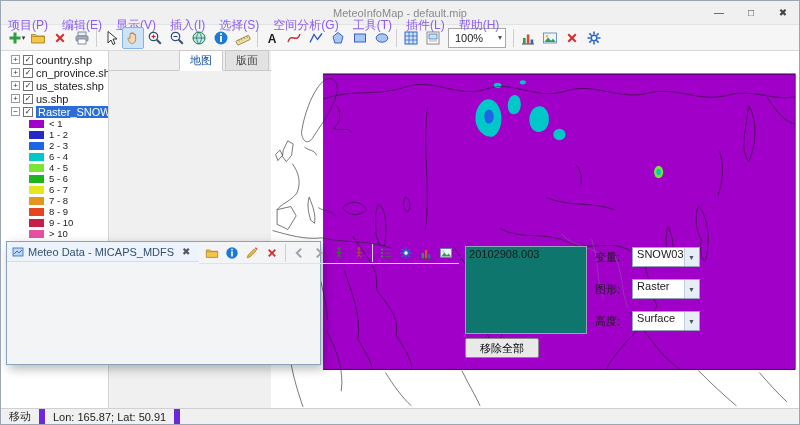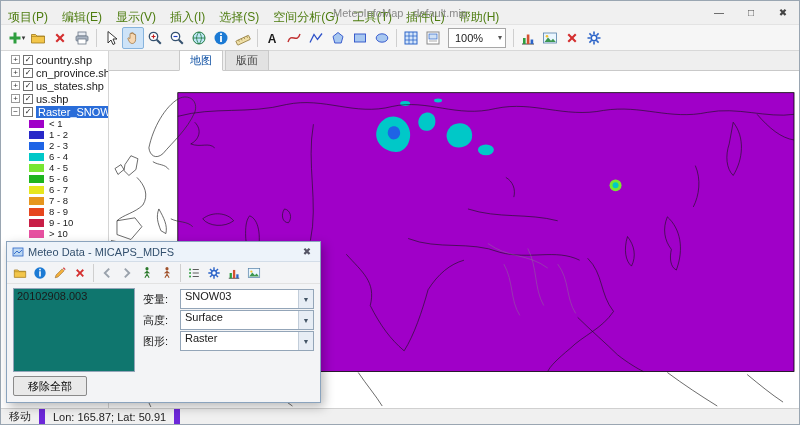--- a/index.html
+++ b/index.html
@@ -2,21 +2,21 @@
 <html><head>
 <meta charset="utf-8">
 <style>
   *{margin:0;padding:0;box-sizing:border-box}
   html,body{width:800px;height:425px;overflow:hidden}
   body{font-family:"Liberation Sans","DejaVu Sans",sans-serif;font-size:12px;background:#fff;color:#1a1a1a}
   .window{position:relative;width:800px;height:425px;border:1px solid #9aa6b2;display:flex;flex-direction:column;background:#f0f0f0}
 
   
   .titlebar{height:24px;background:#f0f0f0;display:flex;align-items:center;position:relative;border-bottom:1px solid #e3e3e3;flex:0 0 auto}
-  .menu-item{padding:4px 7px;height:24px;line-height:24px;font-size:12px;color:#4d7c0f;cursor:default}
+  .menu-item{padding:12px 7px;height:24px;line-height:24px;font-size:12px;color:#8b5cf6;cursor:default}
   .win-title{position:absolute;left:0;right:0;text-align:center;color:#8a8a8a;font-size:11px;pointer-events:none}
   .win-controls{margin-left:auto;display:flex;height:24px;z-index:2}
   .win-btn{width:32px;height:24px;display:flex;align-items:center;justify-content:center;font-size:10px;color:#444}
 
   
   .toolbar{height:26px;background:#f6f6f6;border-bottom:1px solid #d8d8d8;display:flex;align-items:center;padding:0 4px;flex:0 0 auto}
   .tb-group{display:flex;align-items:center}
   .tb-btn{width:22px;height:22px;display:inline-flex;align-items:center;justify-content:center;border:1px solid transparent;border-radius:2px;position:relative}
   .tb-btn svg{width:16px;height:16px}
   .tb-btn.active{background:#cde3f8;border-color:#86b3dd}
@@ -32,45 +32,45 @@
   .tree-root svg{width:12px;height:12px}
   .tree-row{display:flex;align-items:center;gap:3px;height:13px;padding-left:8px;white-space:nowrap}
   .expander{width:9px;height:9px;border:1px solid #9a9a9a;background:#fff;font-size:8px;line-height:7px;text-align:center;color:#333;flex:0 0 auto}
   .checkbox{width:10px;height:10px;border:1px solid #6f6f6f;background:#fff;font-size:8px;line-height:8px;text-align:center;color:#222;flex:0 0 auto}
   .layer-name{overflow:hidden;text-overflow:clip}
   .tree-row.selected .layer-name{background:#2a6dd9;color:#fff;padding:0 2px}
   .legend-row{display:flex;align-items:center;gap:5px;height:10px;padding-left:26px;margin:1px 0}
   .swatch{width:15px;height:8px;flex:0 0 auto}
   .legend-label{font-size:9.5px;line-height:10px}
 
-  .map-side{flex:1;display:flex;flex-direction:column;min-width:0}
+  .map-side{flex:1;display:flex;flex-direction:row;min-width:0}
   .tabs-row{height:20px;background:#efefef;border-bottom:1px solid #c9c9c9;display:flex;align-items:flex-end;padding-left:70px;flex:0 0 auto}
   .tab{padding:2px 10px 2px;font-size:11px;border:1px solid #c9c9c9;border-bottom:none;background:#e2e2e2;color:#444;margin-right:2px}
   .tab.active{background:#fff;color:#0b4ea2;position:relative;top:1px;border-bottom:1px solid #fff}
   .map-canvas{flex:1;position:relative;background:#fff;min-height:0}
   .map-svg{position:absolute;inset:0;width:100%;height:100%}
 
   
   .statusbar{height:16px;background:#f0f0f0;border-top:1px solid #d0d0d0;display:flex;align-items:center;font-size:11px;color:#222;flex:0 0 auto}
   .status-cell{padding:0 8px;border-right:6px solid #6d28d9;height:100%;display:flex;align-items:center;white-space:nowrap}
 
   
-  .dialog{position:absolute;left:5px;top:240px;width:315px;height:162px;background:#f3f4f6;border:1px solid #8aa3bd;box-shadow:3px 4px 10px rgba(0,0,0,.28);z-index:40;display:flex;flex-direction:column}
+  .dialog{position:absolute;left:5px;top:240px;width:315px;height:124px;background:#f3f4f6;border:1px solid #8aa3bd;box-shadow:3px 4px 10px rgba(0,0,0,.28);z-index:40;display:flex;flex-direction:row}
   .dlg-title{height:20px;background:#edf3fa;border-bottom:1px solid #d3dde8;display:flex;align-items:center;gap:4px;padding:0 5px;font-size:11px;color:#33506e;flex:0 0 auto}
   .dlg-title svg{width:12px;height:12px}
   .dlg-close{margin-left:auto;width:16px;text-align:center;color:#556;font-size:10px}
   .dlg-toolbar{height:22px;display:flex;align-items:center;padding:0 3px;border-bottom:1px solid #e2e2e2;flex:0 0 auto}
   .dlg-toolbar .tb-btn{width:20px;height:20px}
   .dlg-toolbar .tb-btn svg{width:14px;height:14px}
   .dlg-body{flex:1;display:flex;gap:8px;padding:4px 6px 6px;min-height:0}
   .dlg-left{width:122px;display:flex;flex-direction:column;flex:0 0 auto}
   .file-list{flex:1;background:#0f766e;border:1px solid #93a5b8;font-size:11px;overflow:hidden}
   .file-item{padding:1px 3px;white-space:nowrap}
   .remove-all-btn{margin-top:4px;width:74px;height:20px;background:#e9e9e9;border:1px solid #8a8a8a;border-radius:2px;font-size:11px;font-family:inherit}
-  .dlg-right{flex:1;display:flex;flex-direction:column;gap:1px;padding-top:1px;min-width:0}
+  .dlg-right{flex:1;display:flex;flex-direction:column;gap:12px;padding-top:1px;min-width:0}
   .fld-row{display:flex;align-items:center;gap:5px}
   .fld-label{width:32px;font-size:11px;flex:0 0 auto;white-space:nowrap}
   .combo{flex:1;height:20px;background:#fff;border:1px solid #93a5b8;display:flex;align-items:flex-start;justify-content:space-between;font-size:11px;padding-left:4px;overflow:hidden;white-space:nowrap}
   .combo-btn{width:15px;height:100%;background:#e7edf5;border-left:1px solid #c2cdd9;display:flex;align-items:center;justify-content:center;font-size:7px;color:#456;flex:0 0 auto}
 </style>
 </head>
 <body>
 
 <div class="window">
 
@@ -494,30 +494,30 @@
       </div>
       <div class="dlg-right" id="field-rows">
           <div class="fld-row">
             <span class="fld-label">变量:</span>
             <span class="combo">
               <span>SNOW03</span>
               <span class="combo-btn">▼</span>
             </span>
           </div>
           <div class="fld-row">
+            <span class="fld-label">图形:</span>
+            <span class="combo">
+              <span>Raster</span>
+              <span class="combo-btn">▼</span>
+            </span>
+          </div>
+          <div class="fld-row">
             <span class="fld-label">高度:</span>
             <span class="combo">
               <span>Surface</span>
               <span class="combo-btn">▼</span>
             </span>
           </div>
-          <div class="fld-row">
-            <span class="fld-label">图形:</span>
-            <span class="combo">
-              <span>Raster</span>
-              <span class="combo-btn">▼</span>
-            </span>
-          </div>
         </div>
     </div>
   </div>
 
 </div>
 
 </body></html>

